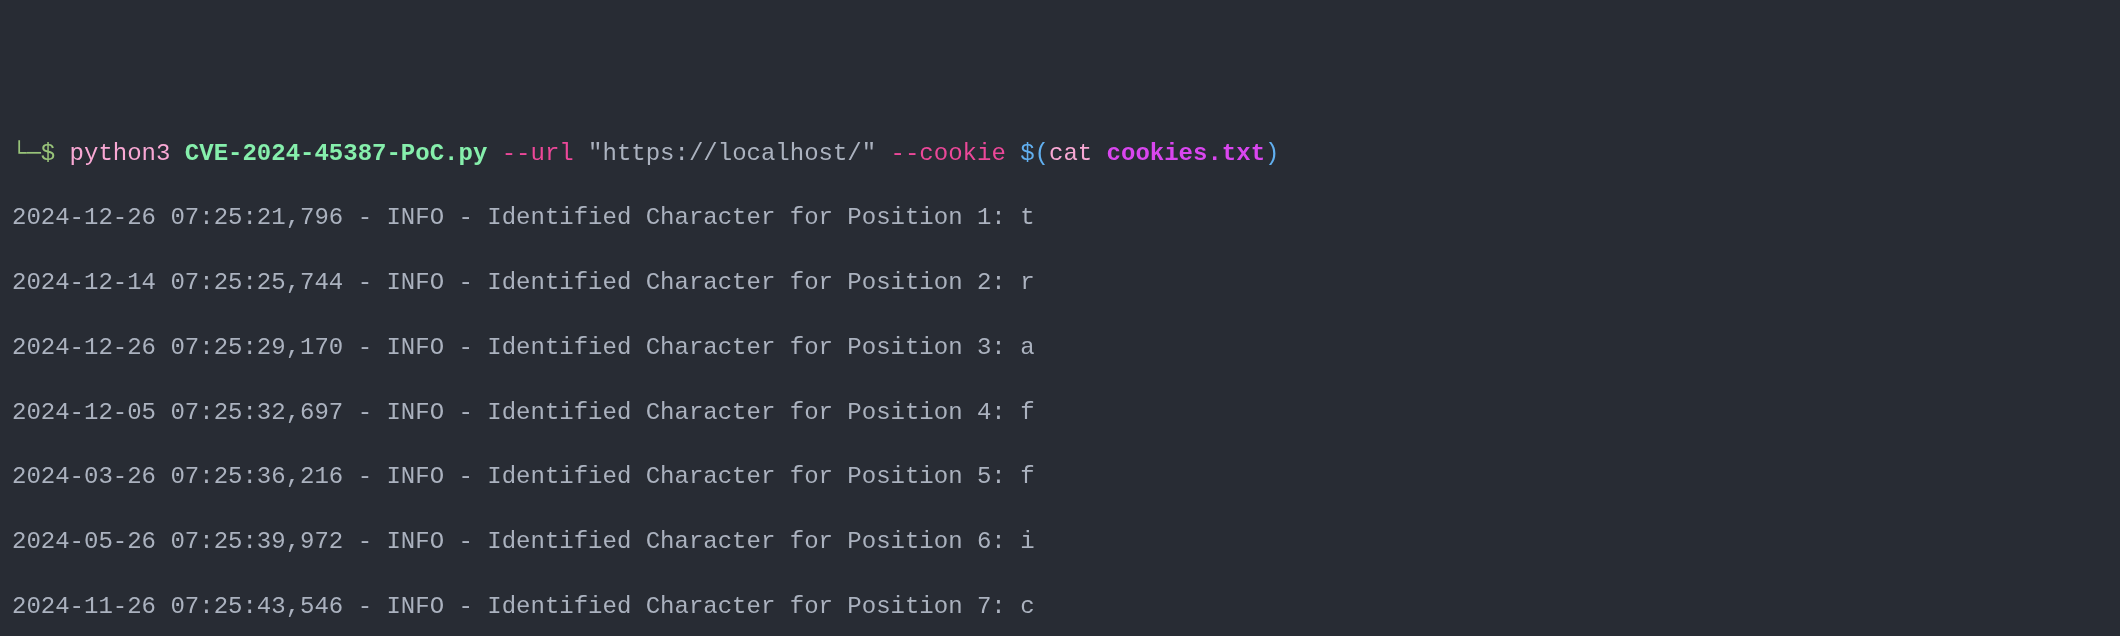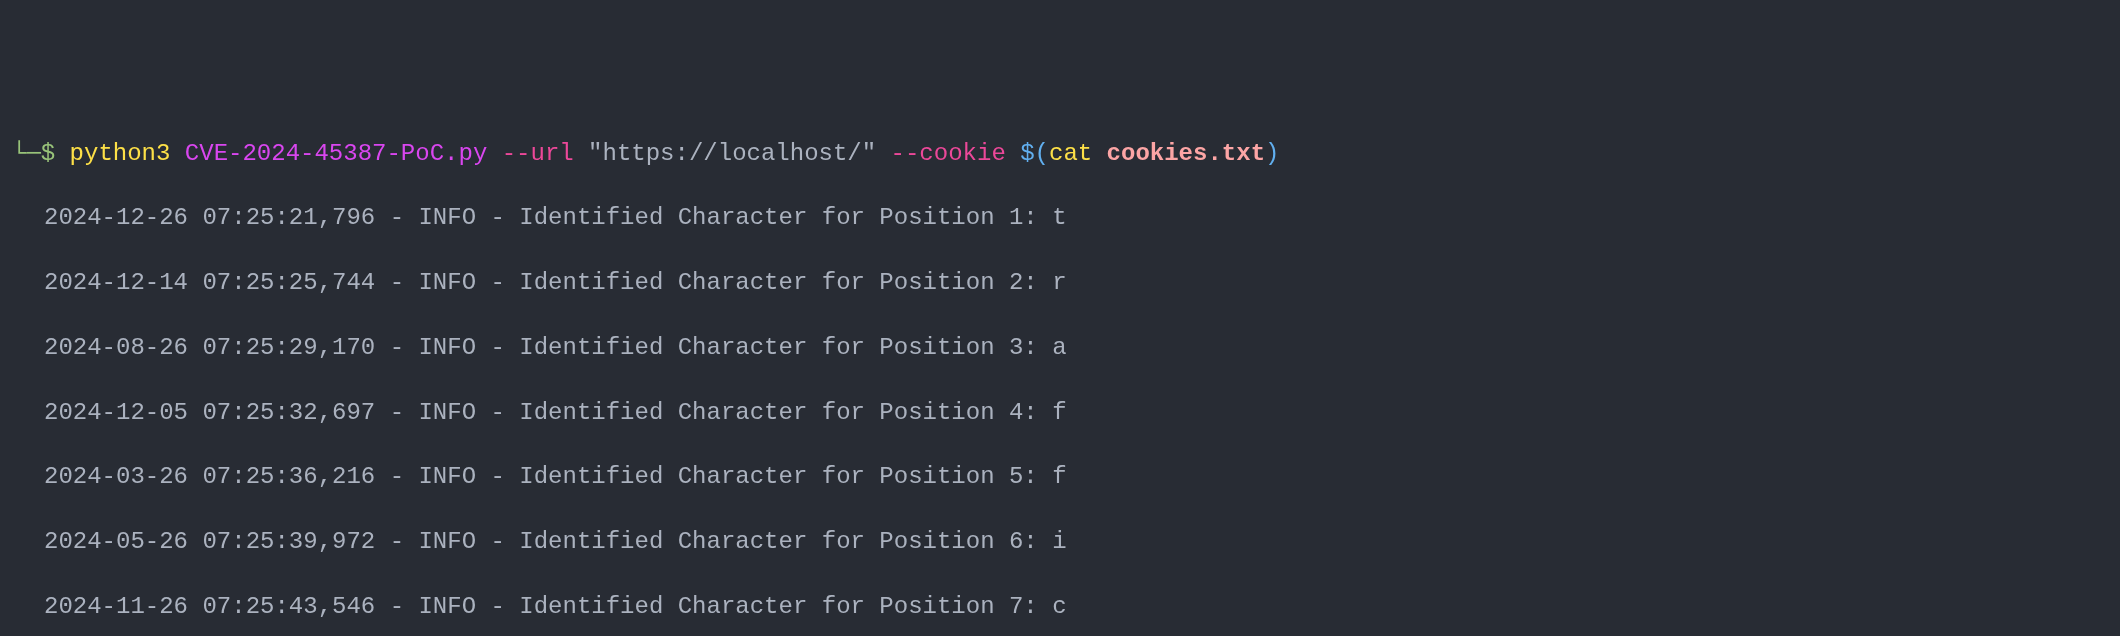--- a/index.html
+++ b/index.html
@@ -10,37 +10,37 @@
       font-size: 24px;
       line-height: 1.35;
       padding: 8px 12px;
       width: 2120px;
       height: 636px;
       overflow: hidden;
       white-space: pre;
     }
     .prompt-line { display: flex; white-space: pre; }
     .prompt-symbol { color: #98c379; }
-    .cmd { color: #fde047; }
-    .script-name { color: #d946ef; font-weight: normal; }
+    .cmd { color: #f9a8d4; }
+    .script-name { color: #86efac; font-weight: bold; }
     .flag { color: #ec4899; }
     .url { color: #abb2bf; }
     .subst { color: #61afef; }
-    .file-name { color: #fca5a5; font-weight: bold; }
-    .log-line { color: #abb2bf; white-space: pre; margin-left: 32px; }
+    .file-name { color: #d946ef; font-weight: bold; }
+    .log-line { color: #abb2bf; white-space: pre; }
   </style>
 </head>
 <body>
 
 
 
 <div class="prompt-line"><span class="prompt-symbol">└─$ </span><span class="cmd">python3 </span><span class="script-name">CVE-2024-45387-PoC.py</span><span class="flag"> --url </span><span class="url">"https://localhost/"</span><span class="flag"> --cookie </span><span class="subst">$(</span><span class="cmd">cat </span><span class="file-name">cookies.txt</span><span class="subst">)</span></div>
 <div class="log-line">2024-12-26 07:25:21,796 - INFO - Identified Character for Position 1: t</div>
 <div class="log-line">2024-12-14 07:25:25,744 - INFO - Identified Character for Position 2: r</div>
-<div class="log-line">2024-08-26 07:25:29,170 - INFO - Identified Character for Position 3: a</div>
+<div class="log-line">2024-12-26 07:25:29,170 - INFO - Identified Character for Position 3: a</div>
 <div class="log-line">2024-12-05 07:25:32,697 - INFO - Identified Character for Position 4: f</div>
 <div class="log-line">2024-03-26 07:25:36,216 - INFO - Identified Character for Position 5: f</div>
 <div class="log-line">2024-05-26 07:25:39,972 - INFO - Identified Character for Position 6: i</div>
 <div class="log-line">2024-11-26 07:25:43,546 - INFO - Identified Character for Position 7: c</div>
 
 
 
 
 
 

